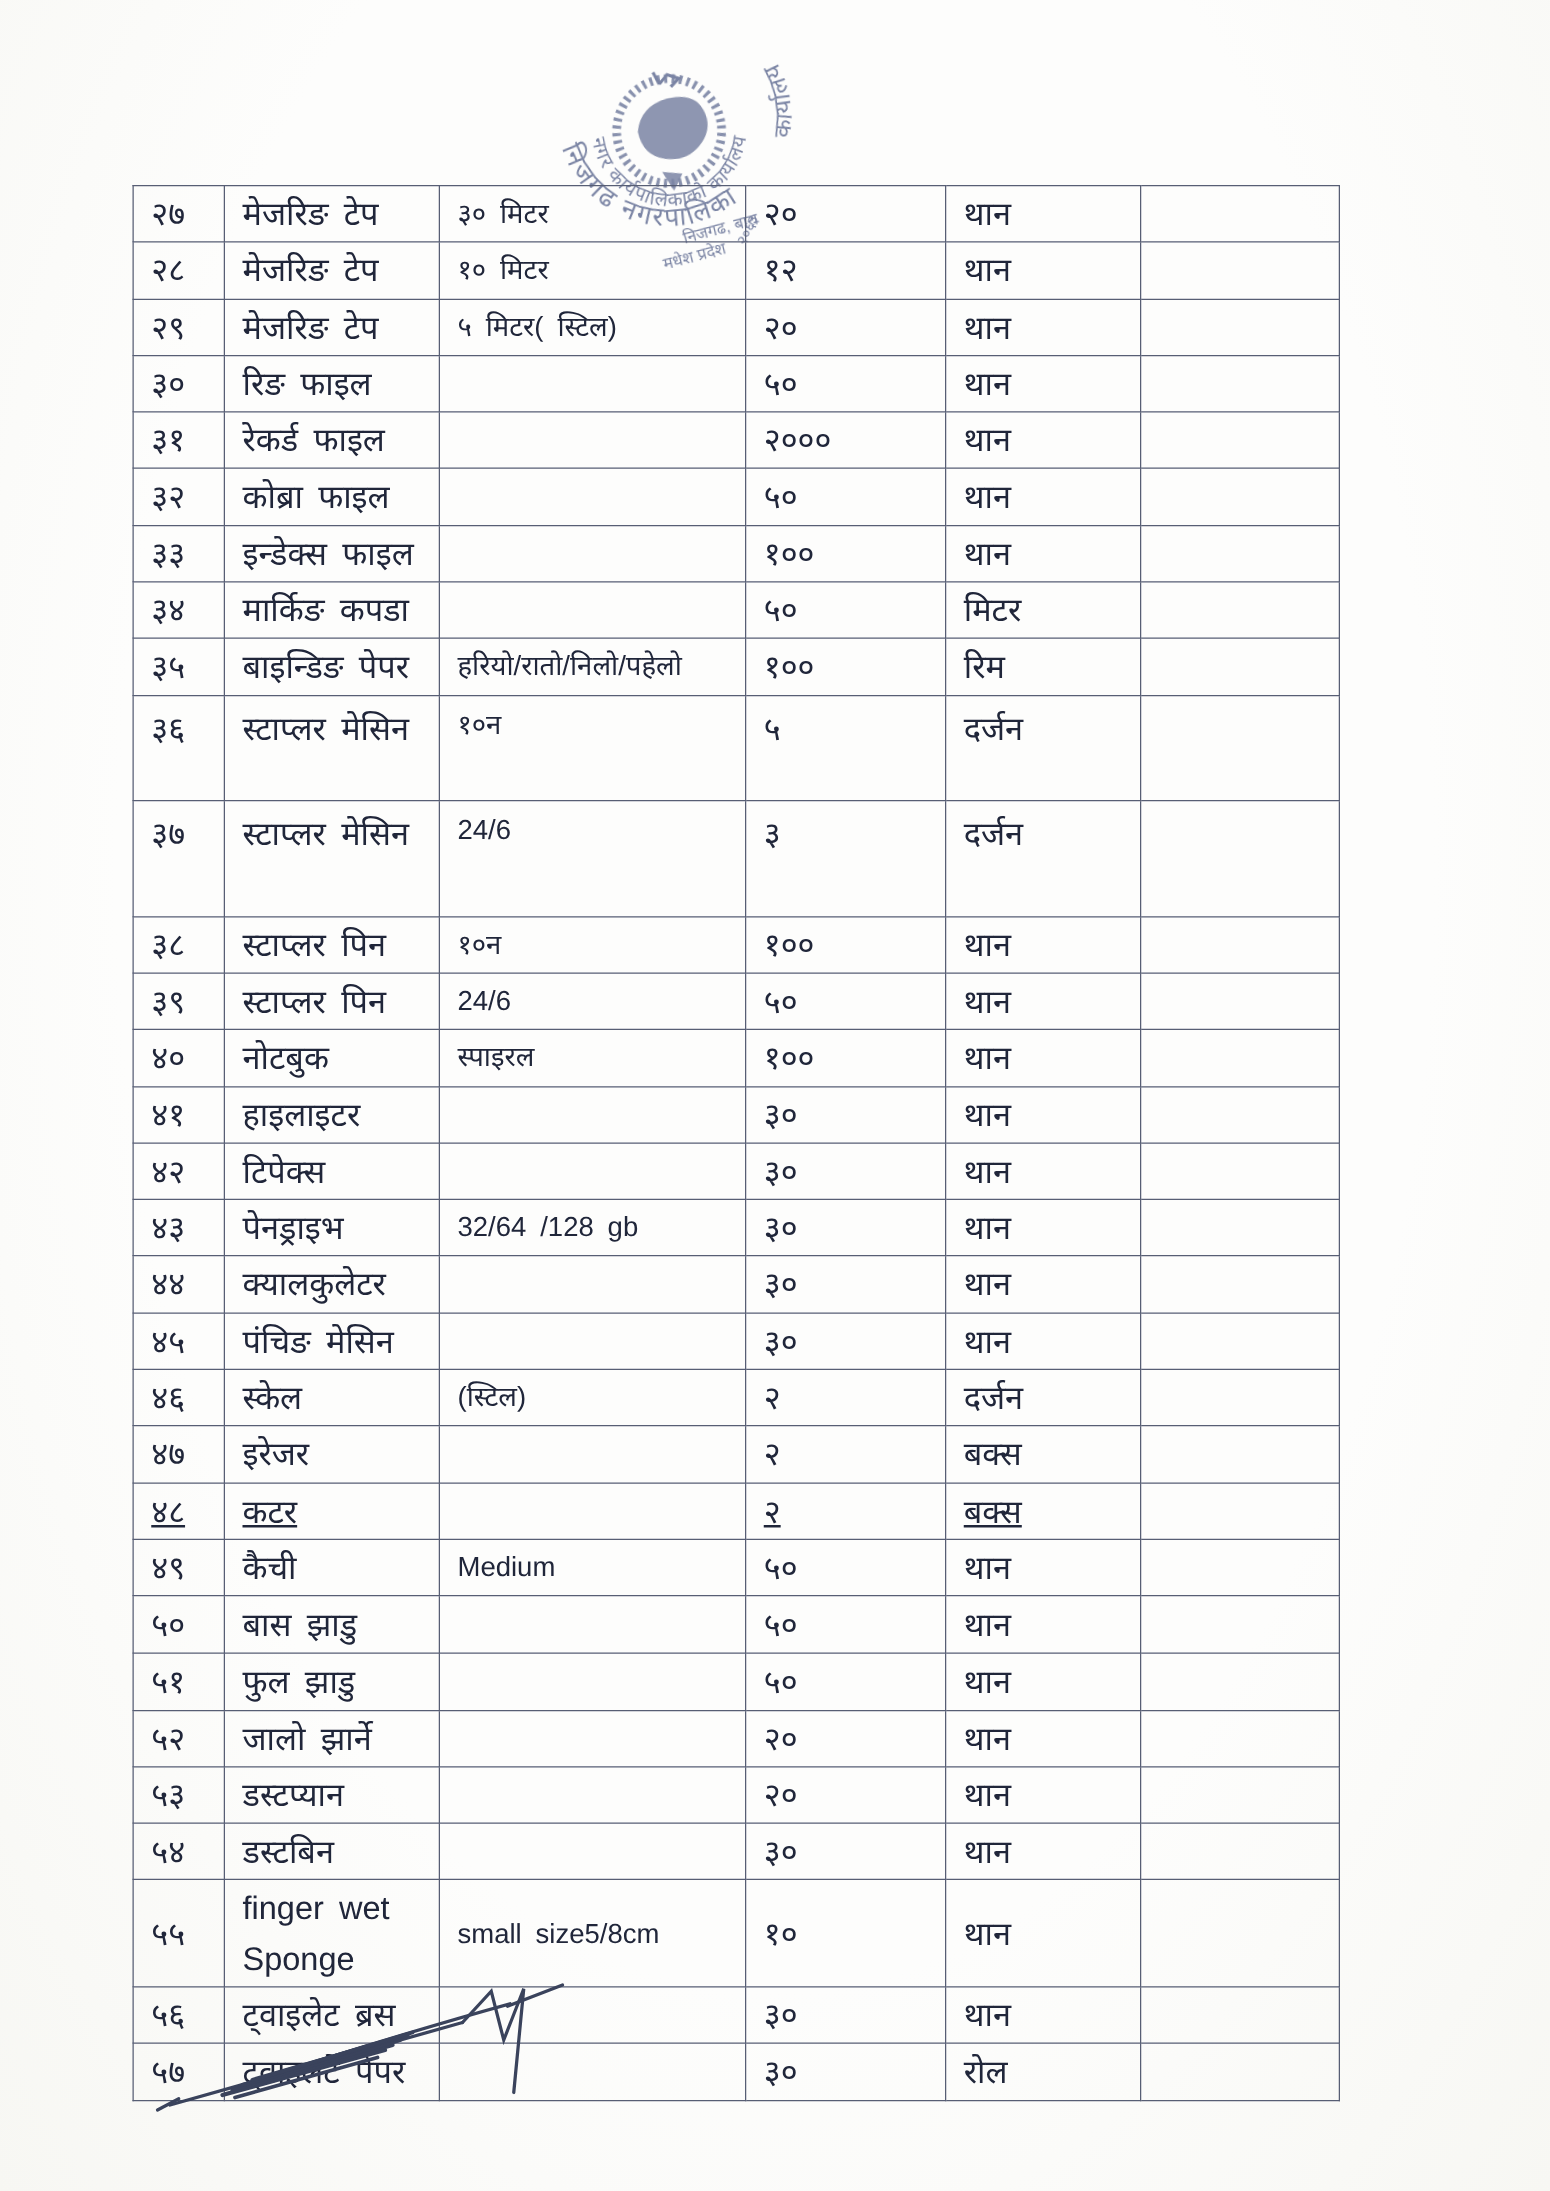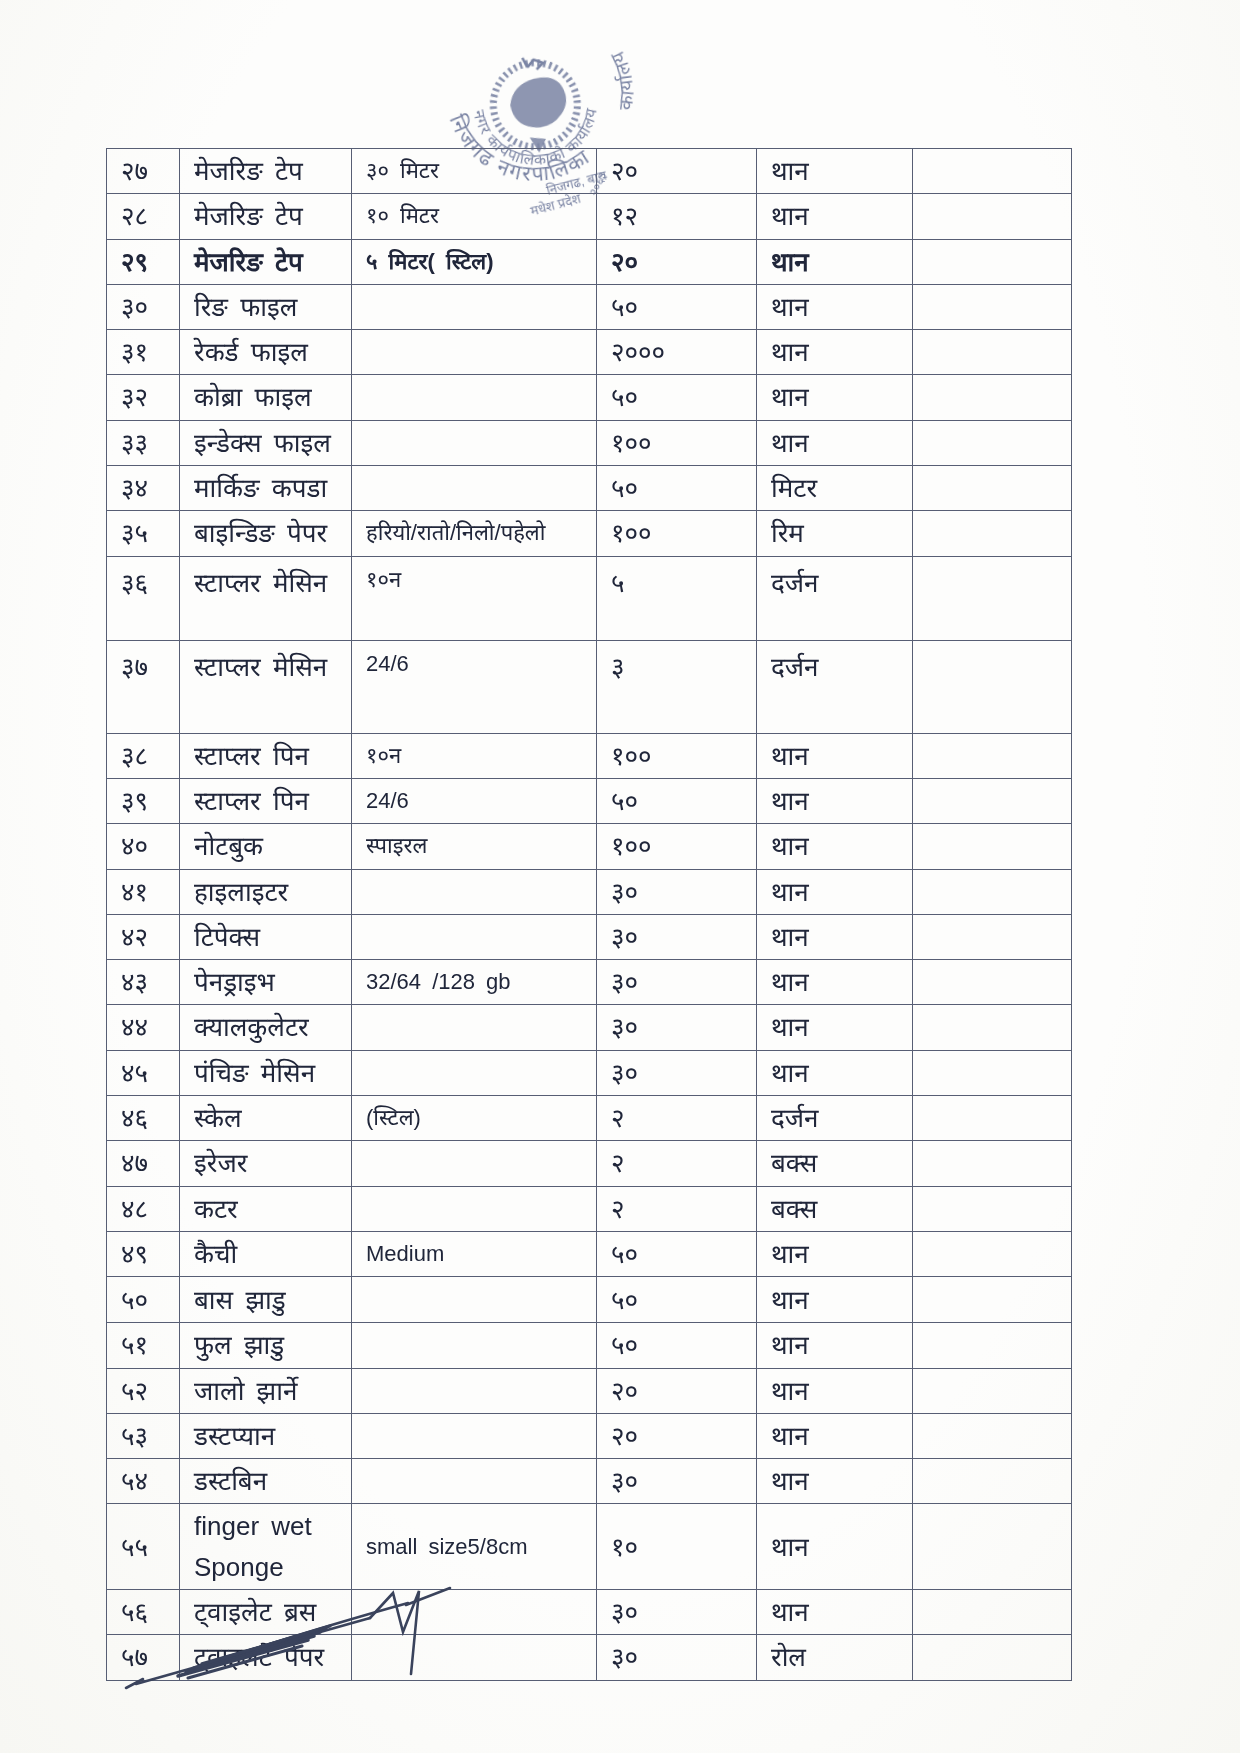--- a/index.html
+++ b/index.html
@@ -101,21 +101,21 @@
 
         <tr class="row" style="height: 40px;">
           <td class="c-sn">२८</td>
           <td class="c-item">मेजरिङ टेप</td>
           <td class="c-spec">१० मिटर</td>
           <td class="c-qty">१२</td>
           <td class="c-unit">थान</td>
           <td class="c-remark"></td>
         </tr>
 
-        <tr class="row" style="height: 45px; font-weight: bold;">
+        <tr class="row" style="height: 45px;">
           <td class="c-sn">२९</td>
           <td class="c-item">मेजरिङ टेप</td>
           <td class="c-spec">५ मिटर( स्टिल)</td>
           <td class="c-qty">२०</td>
           <td class="c-unit">थान</td>
           <td class="c-remark"></td>
         </tr>
 
         <tr class="row" style="height: 41px;">
           <td class="c-sn">३०</td>
@@ -272,21 +272,21 @@
 
         <tr class="row" style="height: 41px;">
           <td class="c-sn">४७</td>
           <td class="c-item">इरेजर</td>
           <td class="c-spec"></td>
           <td class="c-qty">२</td>
           <td class="c-unit">बक्स</td>
           <td class="c-remark"></td>
         </tr>
 
-        <tr class="row" style="height: 40px;">
+        <tr class="row" style="height: 40px; text-decoration: underline;">
           <td class="c-sn">४८</td>
           <td class="c-item">कटर</td>
           <td class="c-spec"></td>
           <td class="c-qty">२</td>
           <td class="c-unit">बक्स</td>
           <td class="c-remark"></td>
         </tr>
 
         <tr class="row" style="height: 41px;">
           <td class="c-sn">४९</td>

